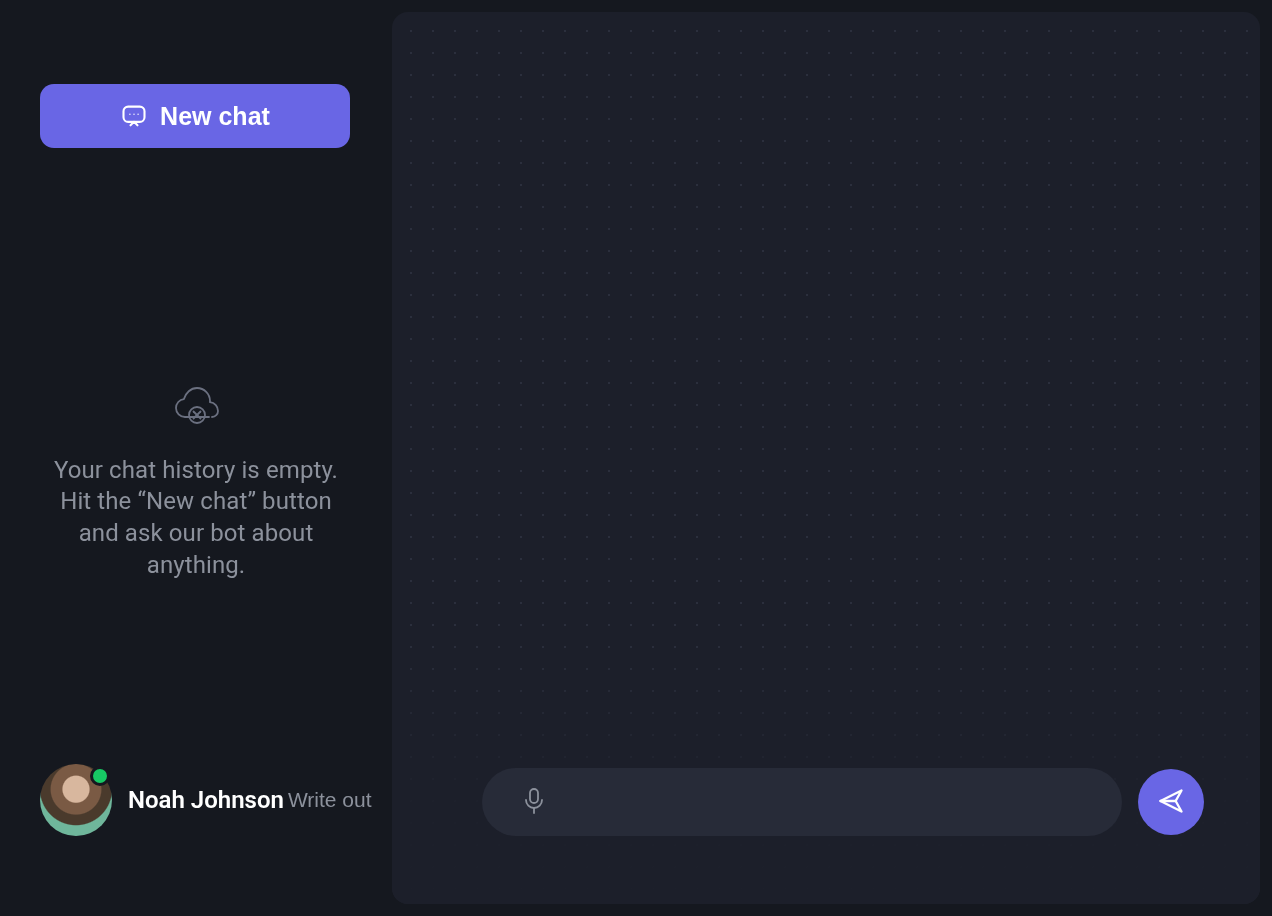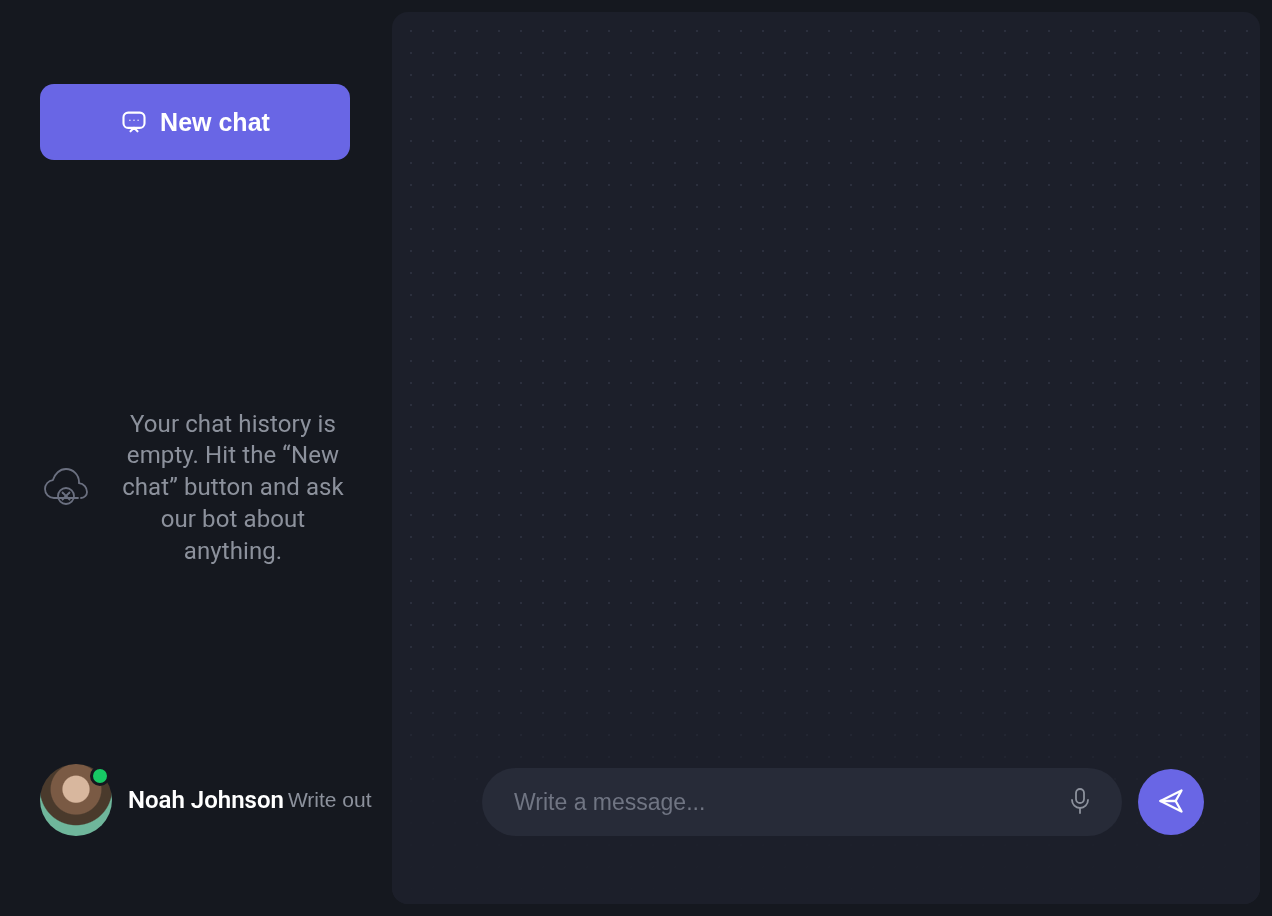--- a/index.html
+++ b/index.html
@@ -17,39 +17,40 @@
       height: 916px;
       background: #15181f;
       display: flex;
       flex-direction: column;
       padding: 84px 40px 40px 40px;
       position: relative;
     }
 
     .new-chat-btn {
       width: 310px;
-      height: 76px;
+      height: 64px;
       background: #6966e5;
       border: none;
       border-radius: 14px;
       display: flex;
       align-items: center;
       justify-content: center;
       gap: 12px;
       cursor: pointer;
       color: #ffffff;
       font-size: 25px;
       font-weight: 600;
     }
     .chat-icon { display: inline-flex; }
     .chat-icon svg { width: 28px; height: 28px; }
 
     .empty-state {
       flex: 1;
       display: flex;
+      flex-direction: column;
       align-items: center;
       justify-content: center;
       text-align: center;
       margin-top: -60px;
       gap: 24px;
     }
     .cloud-off-icon svg { width: 50px; height: 44px; }
     .empty-text {
       font-size: 24px;
       line-height: 1.32;
@@ -222,21 +223,20 @@
     </div>
   </div>
 
 </aside>
 
 <main class="main">
   <div class="canvas">
 
     <div class="composer-row">
       <div class="composer">
-        <input type="text" placeholder="Write a message..." style="">
         <button class="mic-btn">
           <span>
             <svg viewBox="0 0 24 28" fill="none" stroke="#8c919c" stroke-width="1.8" stroke-linecap="round" stroke-linejoin="round">
               <rect x="8" y="2" width="8" height="14" rx="4"></rect>
               <path d="M4 13a8 8 0 0 0 16 0"></path>
               <line x1="12" y1="21" x2="12" y2="26"></line>
             </svg>
           </span>
         </button>
       </div>

